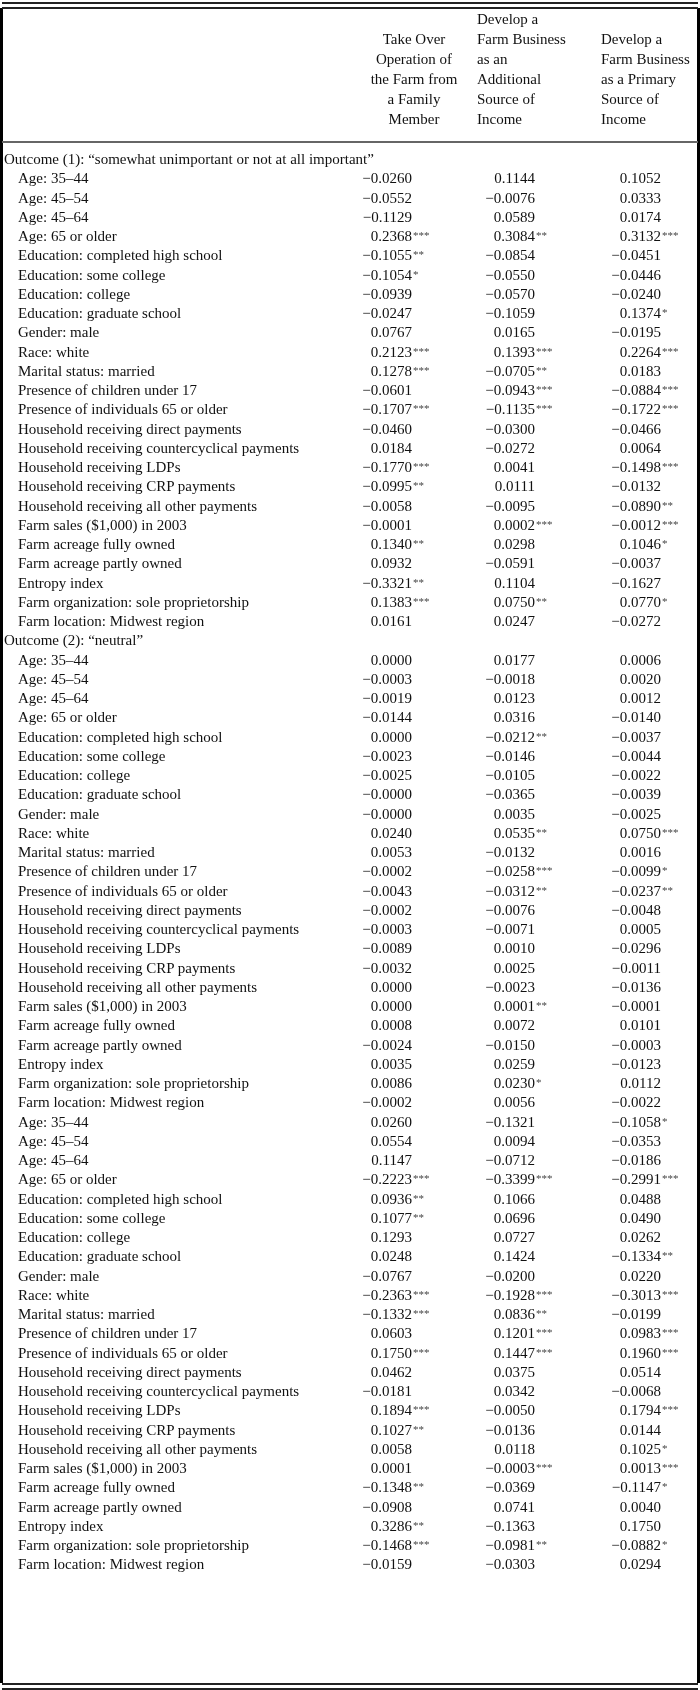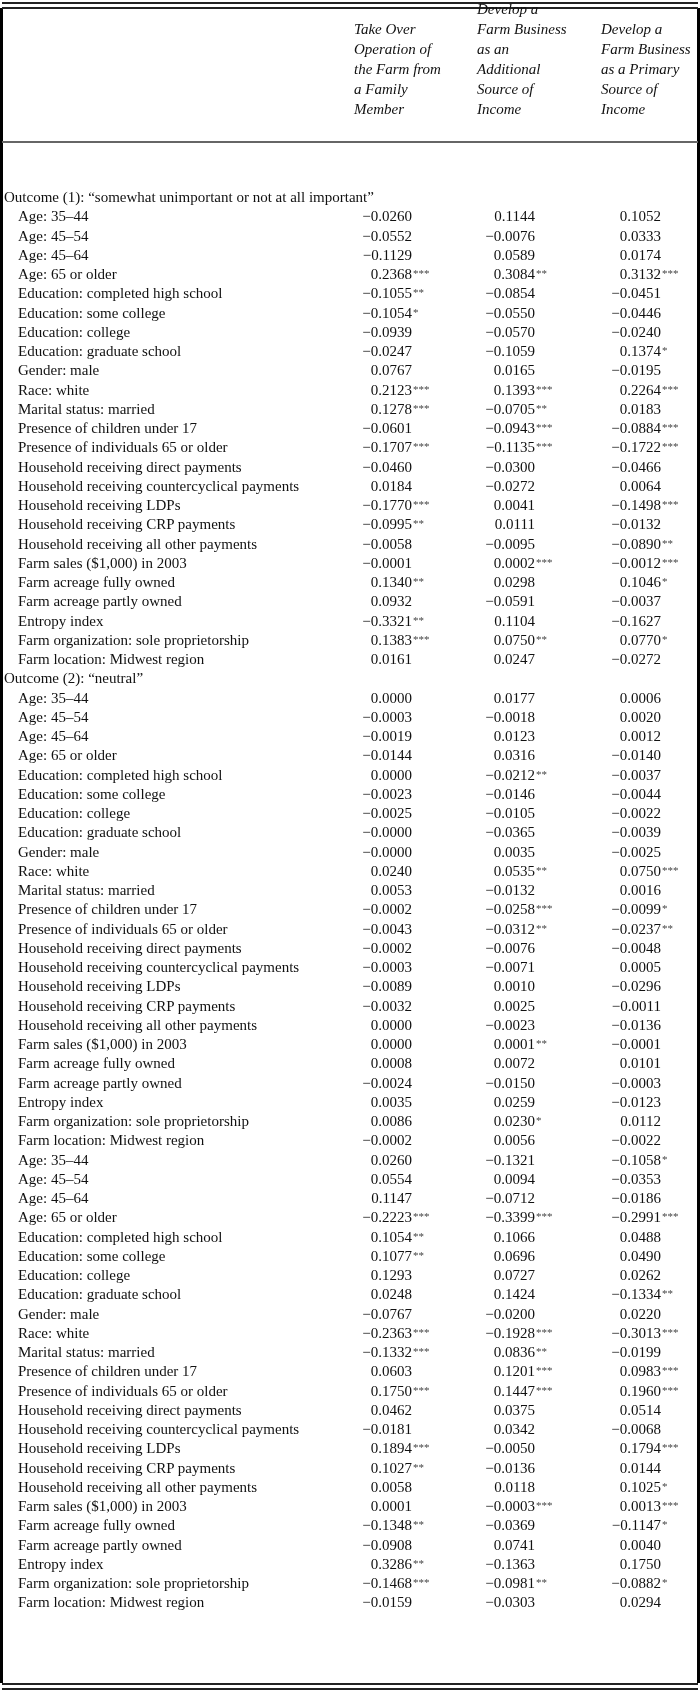--- a/index.html
+++ b/index.html
@@ -18,30 +18,29 @@
   .rule.top1 { top: 2px; height: 2px; }
   .rule.top2 { top: 7px; height: 2px; }
   .rule.mid { top: 141px; height: 2px; background: #666; }
   .rule.bot1 { top: 1683px; height: 2px; }
   .rule.bot2 { top: 1688px; height: 2px; }
 
   .header {
     position: absolute; top: 10px; left: 0; width: 700px; height: 130px;
   }
   .hcol {
-    position: absolute; bottom: 21px; line-height: 20px; font-size: 15px;
+    position: absolute; bottom: 11px; line-height: 20px; font-size: 15px;
     white-space: pre-line;
-    font-style: italic;
   }
-  .hcol.c1 { left: 354px; width: 120px; }
+  .hcol.c1 { left: 354px; width: 120px; text-align: center; }
   .hcol.c2 { left: 477px; width: 120px; }
   .hcol.c3 { left: 601px; width: 100px; white-space: pre-line; }
 
   .body {
-    position: absolute; top: 150px; left: 0; width: 700px; margin-top: 38px;
+    position: absolute; top: 150px; left: 0; width: 700px;
   }
   .row { position: relative; height: 19.25px; line-height: 19px; white-space: nowrap; }
   .section-title { padding-left: 4px; }
   .row .label { position: absolute; left: 18px; top: 0; }
   .cell { position: absolute; top: 0; }
   .cell .num { display: inline-block; text-align: right; }
   .cell .stars { display: inline-block; font-size: 11px; vertical-align: top; line-height: 16px; color: #444; padding-left: 1px; }
   .cell.c1 { left: 340px; }
   .cell.c1 .num { width: 72px; }
   .cell.c2 { left: 463px; }
@@ -389,21 +388,21 @@
         <span class="cell c3"><span class="num">−0.0186</span><span class="stars"></span></span>
       </div>
       <div class="row">
         <span class="label">Age: 65 or older</span>
         <span class="cell c1"><span class="num">−0.2223</span><span class="stars">***</span></span>
         <span class="cell c2"><span class="num">−0.3399</span><span class="stars">***</span></span>
         <span class="cell c3"><span class="num">−0.2991</span><span class="stars">***</span></span>
       </div>
       <div class="row">
         <span class="label">Education: completed high school</span>
-        <span class="cell c1"><span class="num">0.1054</span><span class="stars">**</span></span>
+        <span class="cell c1"><span class="num">0.0936</span><span class="stars">**</span></span>
         <span class="cell c2"><span class="num">0.1066</span><span class="stars"></span></span>
         <span class="cell c3"><span class="num">0.0488</span><span class="stars"></span></span>
       </div>
       <div class="row">
         <span class="label">Education: some college</span>
         <span class="cell c1"><span class="num">0.1077</span><span class="stars">**</span></span>
         <span class="cell c2"><span class="num">0.0696</span><span class="stars"></span></span>
         <span class="cell c3"><span class="num">0.0490</span><span class="stars"></span></span>
       </div>
       <div class="row">

